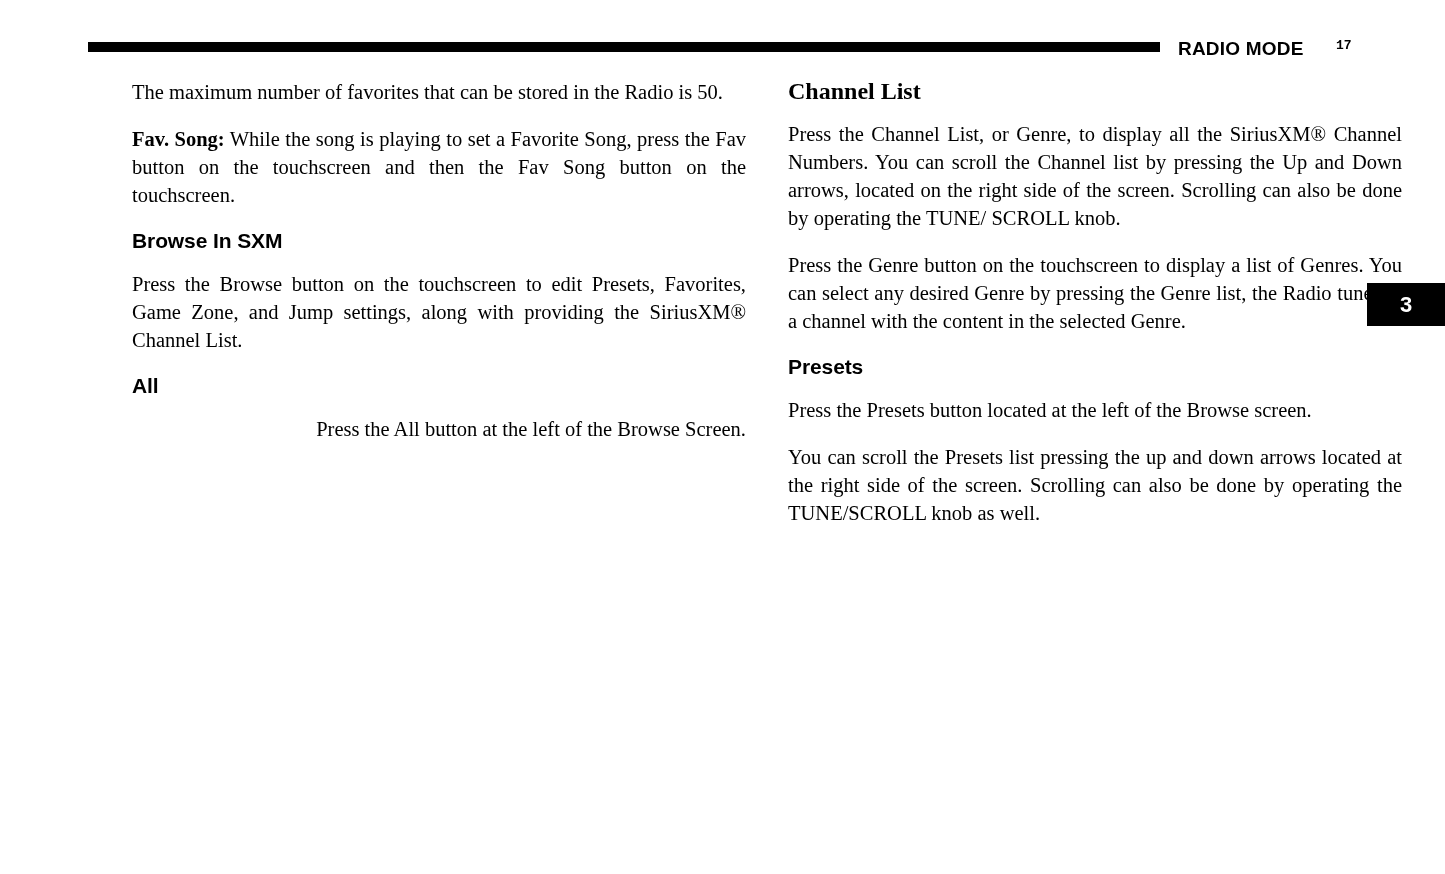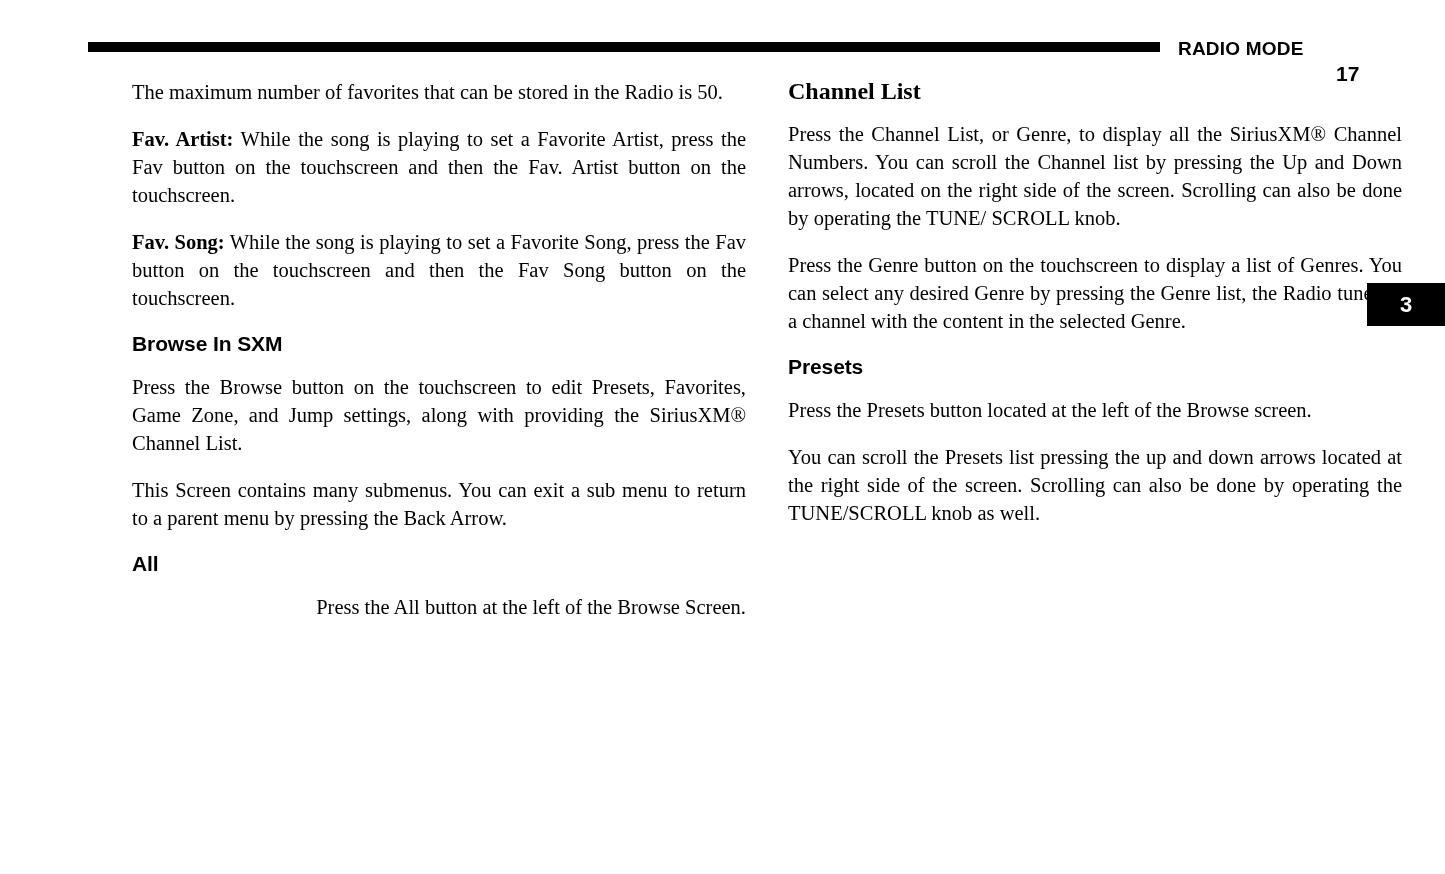--- a/index.html
+++ b/index.html
@@ -41,26 +41,25 @@
     font-weight: bold;
     font-size: 19px;
     letter-spacing: 0.2px;
     color: #000000;
     white-space: nowrap;
   }
   .header-pagenum {
     position: absolute;
     left: 1336px;
     top: 38px;
-    font-family: Liberation Sans, sans-serif;
+    font-family: Liberation Mono, monospace;
     font-weight: bold;
-    font-size: 21px;
+    font-size: 13px;
     color: #000000;
     white-space: nowrap;
-    margin-top: 24px;
   }
 
   
   .chapter-tab {
     position: absolute;
     left: 1367px;
     top: 283px;
     width: 78px;
     height: 43px;
     background: #000000;
@@ -143,37 +142,31 @@
   <span class="chapter-tab-number">3</span>
 </div>
 
 <div class="columns">
 
   <div class="column column-left">
     <p class="body-text">
       <span>The maximum number of favorites that can be stored in the Radio is 50.</span>
     </p>
 
-    <p class="body-text">
-      <span class="lead-in">Fav. Artist:</span><span> While the song is playing to set a Favorite Artist, press the Fav button on the touchscreen and then the Fav. Artist button on the touchscreen.</span>
-    </p>
 
     <p class="body-text">
       <span class="lead-in">Fav. Song:</span><span> While the song is playing to set a Favorite Song, press the Fav button on the touchscreen and then the Fav Song button on the touchscreen.</span>
     </p>
 
     <h2 class="heading sans spacer-before">Browse In SXM</h2>
 
     <p class="body-text">
       <span>Press the Browse button on the touchscreen to edit Presets, Favorites, Game Zone, and Jump settings, along with providing the SiriusXM® Channel List.</span>
     </p>
 
-    <p class="body-text">
-      <span>This Screen contains many submenus. You can exit a sub menu to return to a parent menu by pressing the Back Arrow.</span>
-    </p>
 
     <h2 class="heading sans spacer-before">All</h2>
 
     <p class="body-text last-flush">
       <span>Press the All button at the left of the Browse Screen.</span>
     </p>
   </div>
 
   <div class="column column-right">
     <h2 class="heading serif">Channel List</h2>

